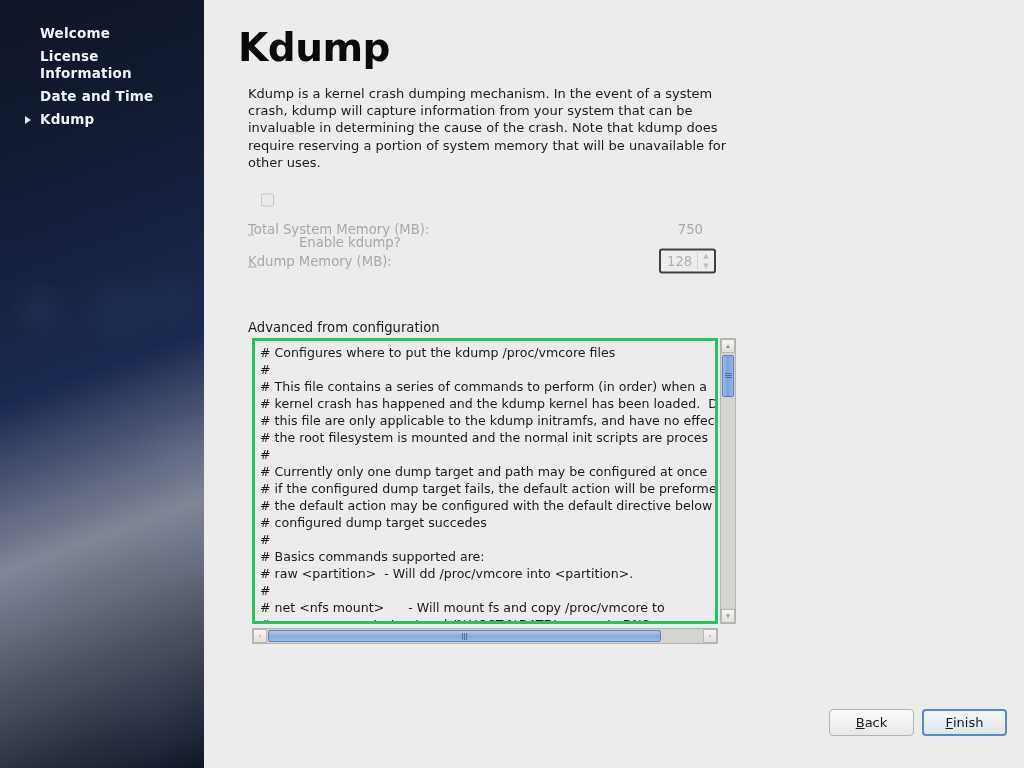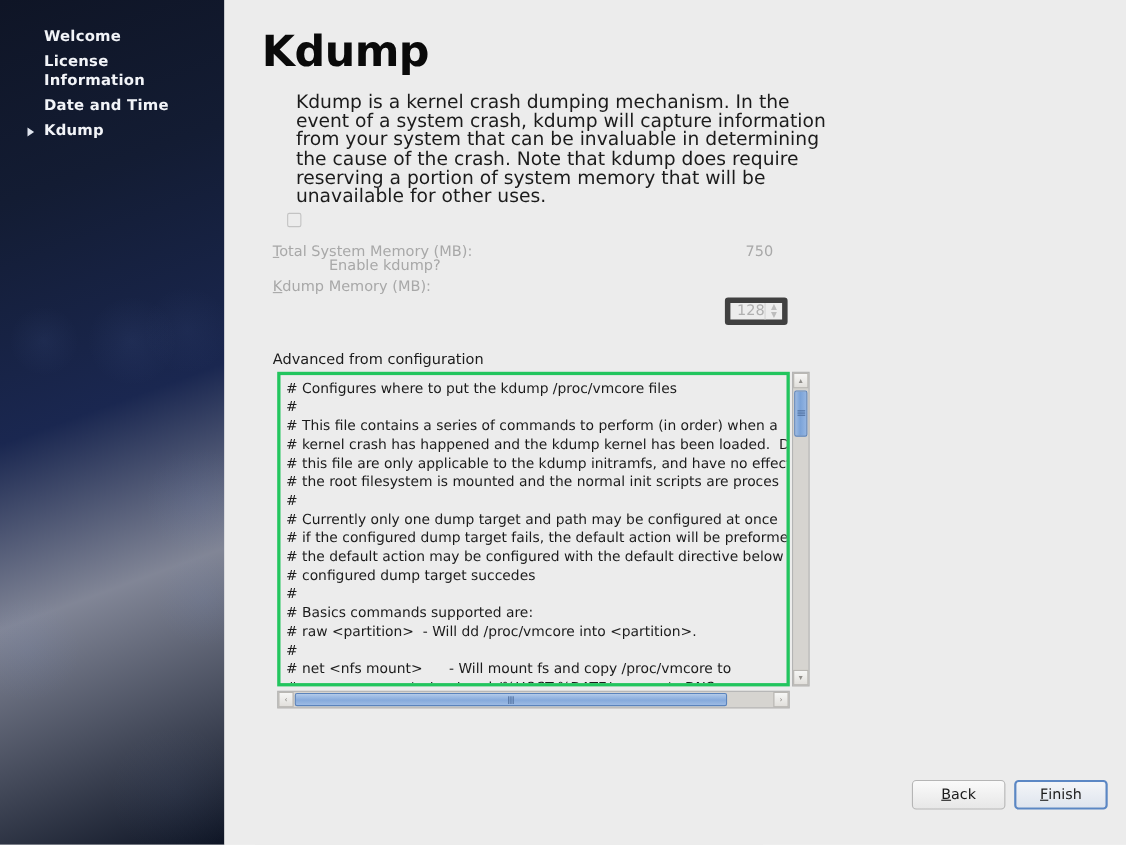--- a/index.html
+++ b/index.html
@@ -68,24 +68,23 @@
     font-size: 39px;
     font-weight: bold;
     color: #0a0a0a;
     letter-spacing: -0.5px;
     line-height: 48px;
   }
   #intro {
     position: absolute;
     left: 44px; top: 85px;
     width: 496px;
-    font-size: 17px;
+    font-size: 13px;
     color: #1b1b1b;
     line-height: 17.2px;
-    margin-left: 21px;
   }
 
   
   #form {
     position: absolute;
     left: 44px; top: 186px;
     width: 470px;
   }
   .form-row {
     position: relative;
@@ -125,24 +124,23 @@
     color: #a8a8a8;
     margin-top: 42px;
   }
   
   #spinner {
     position: absolute;
     right: 2px; top: 50%;
     transform: translateY(-50%);
     width: 57px; height: 25px;
     display: flex;
-    border: 5px solid #404040;
+    border: 2px solid #404040;
     border-radius: 3px;
     background: #ededed;
-    margin-top: 22px;
   }
   #spinner .sp-text {
     flex: 1;
     display: flex;
     align-items: center;
     padding-left: 6px;
     font-size: 13.2px;
     color: #b0b0b0;
   }
   #spinner .sp-btns {

